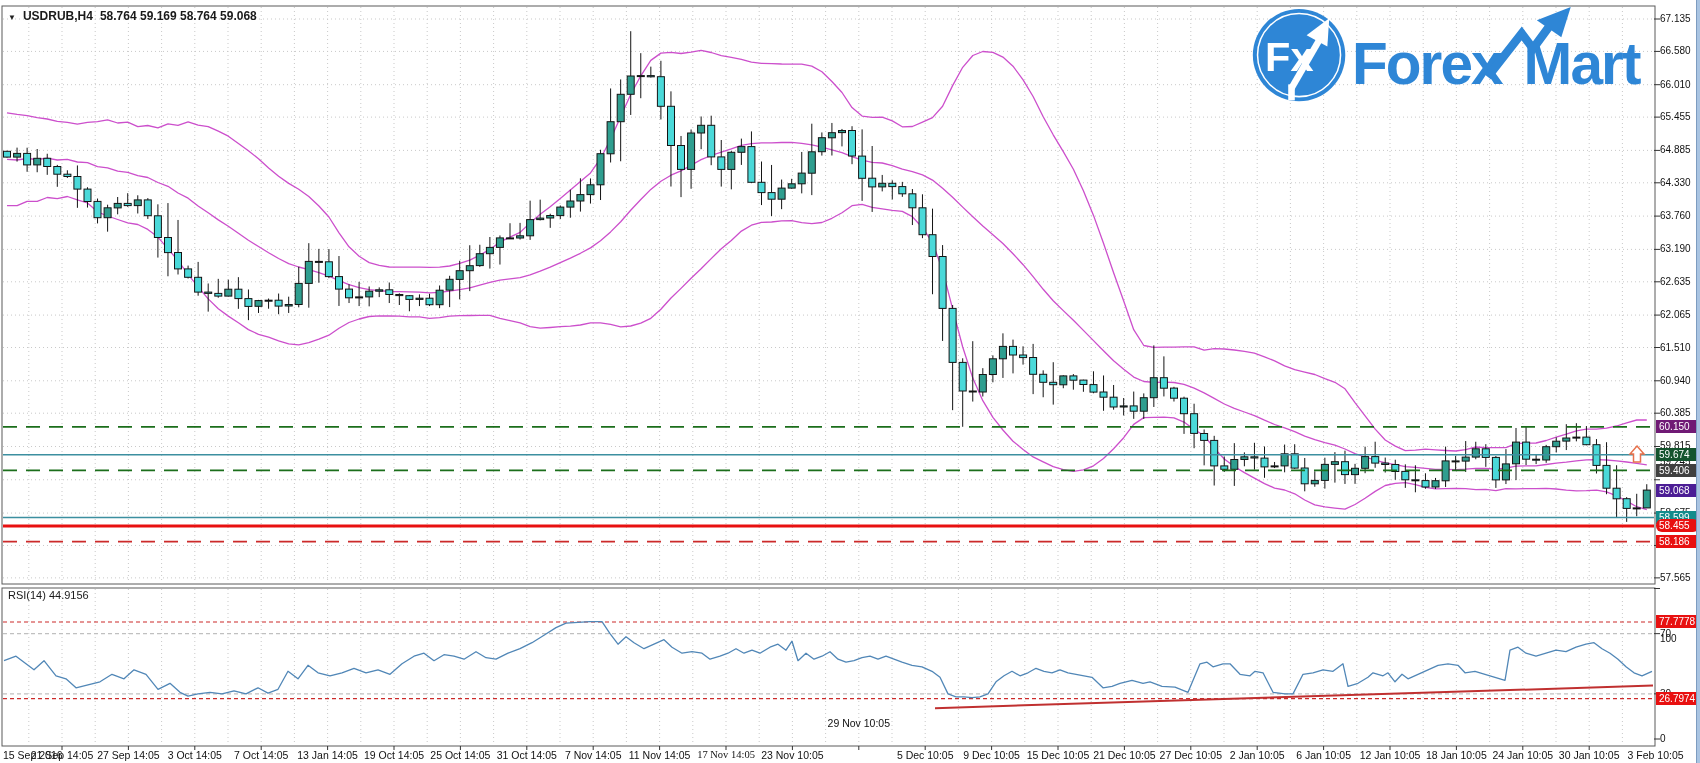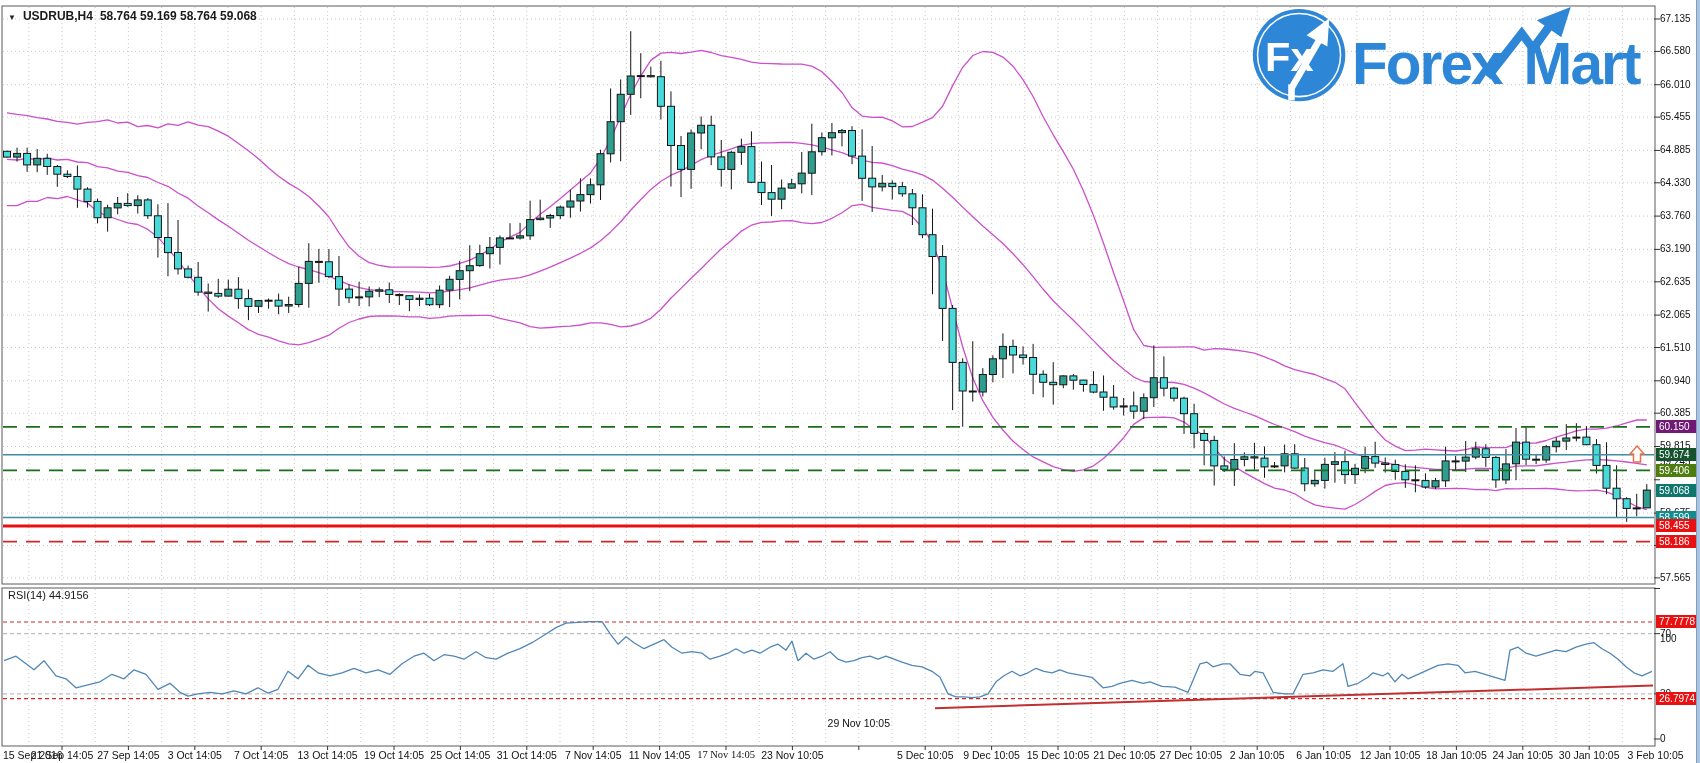--- a/index.html
+++ b/index.html
@@ -590,41 +590,41 @@
       <div class="axis-label" style="top: 342px;">61.510</div>
       <div class="axis-label" style="top: 375px;">60.940</div>
       <div class="axis-label" style="top: 407px;">60.385</div>
       <div class="axis-label" style="top: 440px;">59.815</div>
       <div class="axis-label" style="top: 456px;">59.245</div>
       <div class="axis-label" style="top: 507px;">58.675</div>
       <div class="axis-label" style="top: 539px;">58.120</div>
       <div class="axis-label" style="top: 572px;">57.565</div>
       <div class="badge" style="top: 420px; background: #701a75;">60.150</div>
       <div class="badge" style="top: 448px; background: #14532d;">59.674</div>
-      <div class="badge" style="top: 464px; background: #4d7c0f;">59.406</div>
-      <div class="badge" style="top: 484px; background: #0f766e;">59.068</div>
+      <div class="badge" style="top: 464px; background: #404040;">59.406</div>
+      <div class="badge" style="top: 484px; background: #4c1d95;">59.068</div>
       <div class="badge" style="top: 511px; background: rgb(18, 140, 140);">58.599</div>
-      <div class="badge" style="top: 519px; background: rgb(232, 16, 16);">58.455</div>
+      <div class="badge" style="top: 519px; background: rgb(232, 16, 16); border-radius: 6px;">58.455</div>
       <div class="badge" style="top: 535px; background: rgb(232, 16, 16);">58.186</div>
     </div>
   <div id="rsi-axis">
       <div class="axis-label" style="top: 590px; margin-top: 43px;">100</div>
       <div class="axis-label" style="top: 628px;">70</div>
       <div class="axis-label" style="top: 688px;">30</div>
       <div class="axis-label" style="top: 733px;">0</div>
       <div class="badge" style="top: 615px; background: rgb(232, 16, 16);">77.7778</div>
       <div class="badge" style="top: 692px; background: rgb(232, 16, 16);">26.7974</div>
     </div>
   <div id="time-axis">
       <div class="time-label first" style="top: 749px; left: 3px;">15 Sep 2016</div>
       <div class="time-label" style="top: 749px; left: 62px;">21 Sep 14:05</div>
       <div class="time-label" style="top: 749px; left: 128.4px;">27 Sep 14:05</div>
       <div class="time-label" style="top: 749px; left: 194.8px;">3 Oct 14:05</div>
       <div class="time-label" style="top: 749px; left: 261.2px;">7 Oct 14:05</div>
-      <div class="time-label" style="top: 749px; left: 327.6px;">13 Oct 14:05</div>
+      <div class="time-label" style="top: 749px; left: 327.6px;">13 Jan 14:05</div>
       <div class="time-label" style="top: 749px; left: 394px;">19 Oct 14:05</div>
       <div class="time-label" style="top: 749px; left: 460.4px;">25 Oct 14:05</div>
       <div class="time-label" style="top: 749px; left: 526.8px;">31 Oct 14:05</div>
       <div class="time-label" style="top: 749px; left: 593.2px;">7 Nov 14:05</div>
       <div class="time-label" style="top: 749px; left: 659.6px;">11 Nov 14:05</div>
       <div class="time-label" style="top: 749px; left: 726px; font-family: Liberation Serif, serif;">17 Nov 14:05</div>
       <div class="time-label" style="top: 749px; left: 792.4px;">23 Nov 10:05</div>
       <div class="time-label" style="top: 717px; left: 858.8px;">29 Nov 10:05</div>
       <div class="time-label" style="top: 749px; left: 925.2px;">5 Dec 10:05</div>
       <div class="time-label" style="top: 749px; left: 991.6px;">9 Dec 10:05</div>

